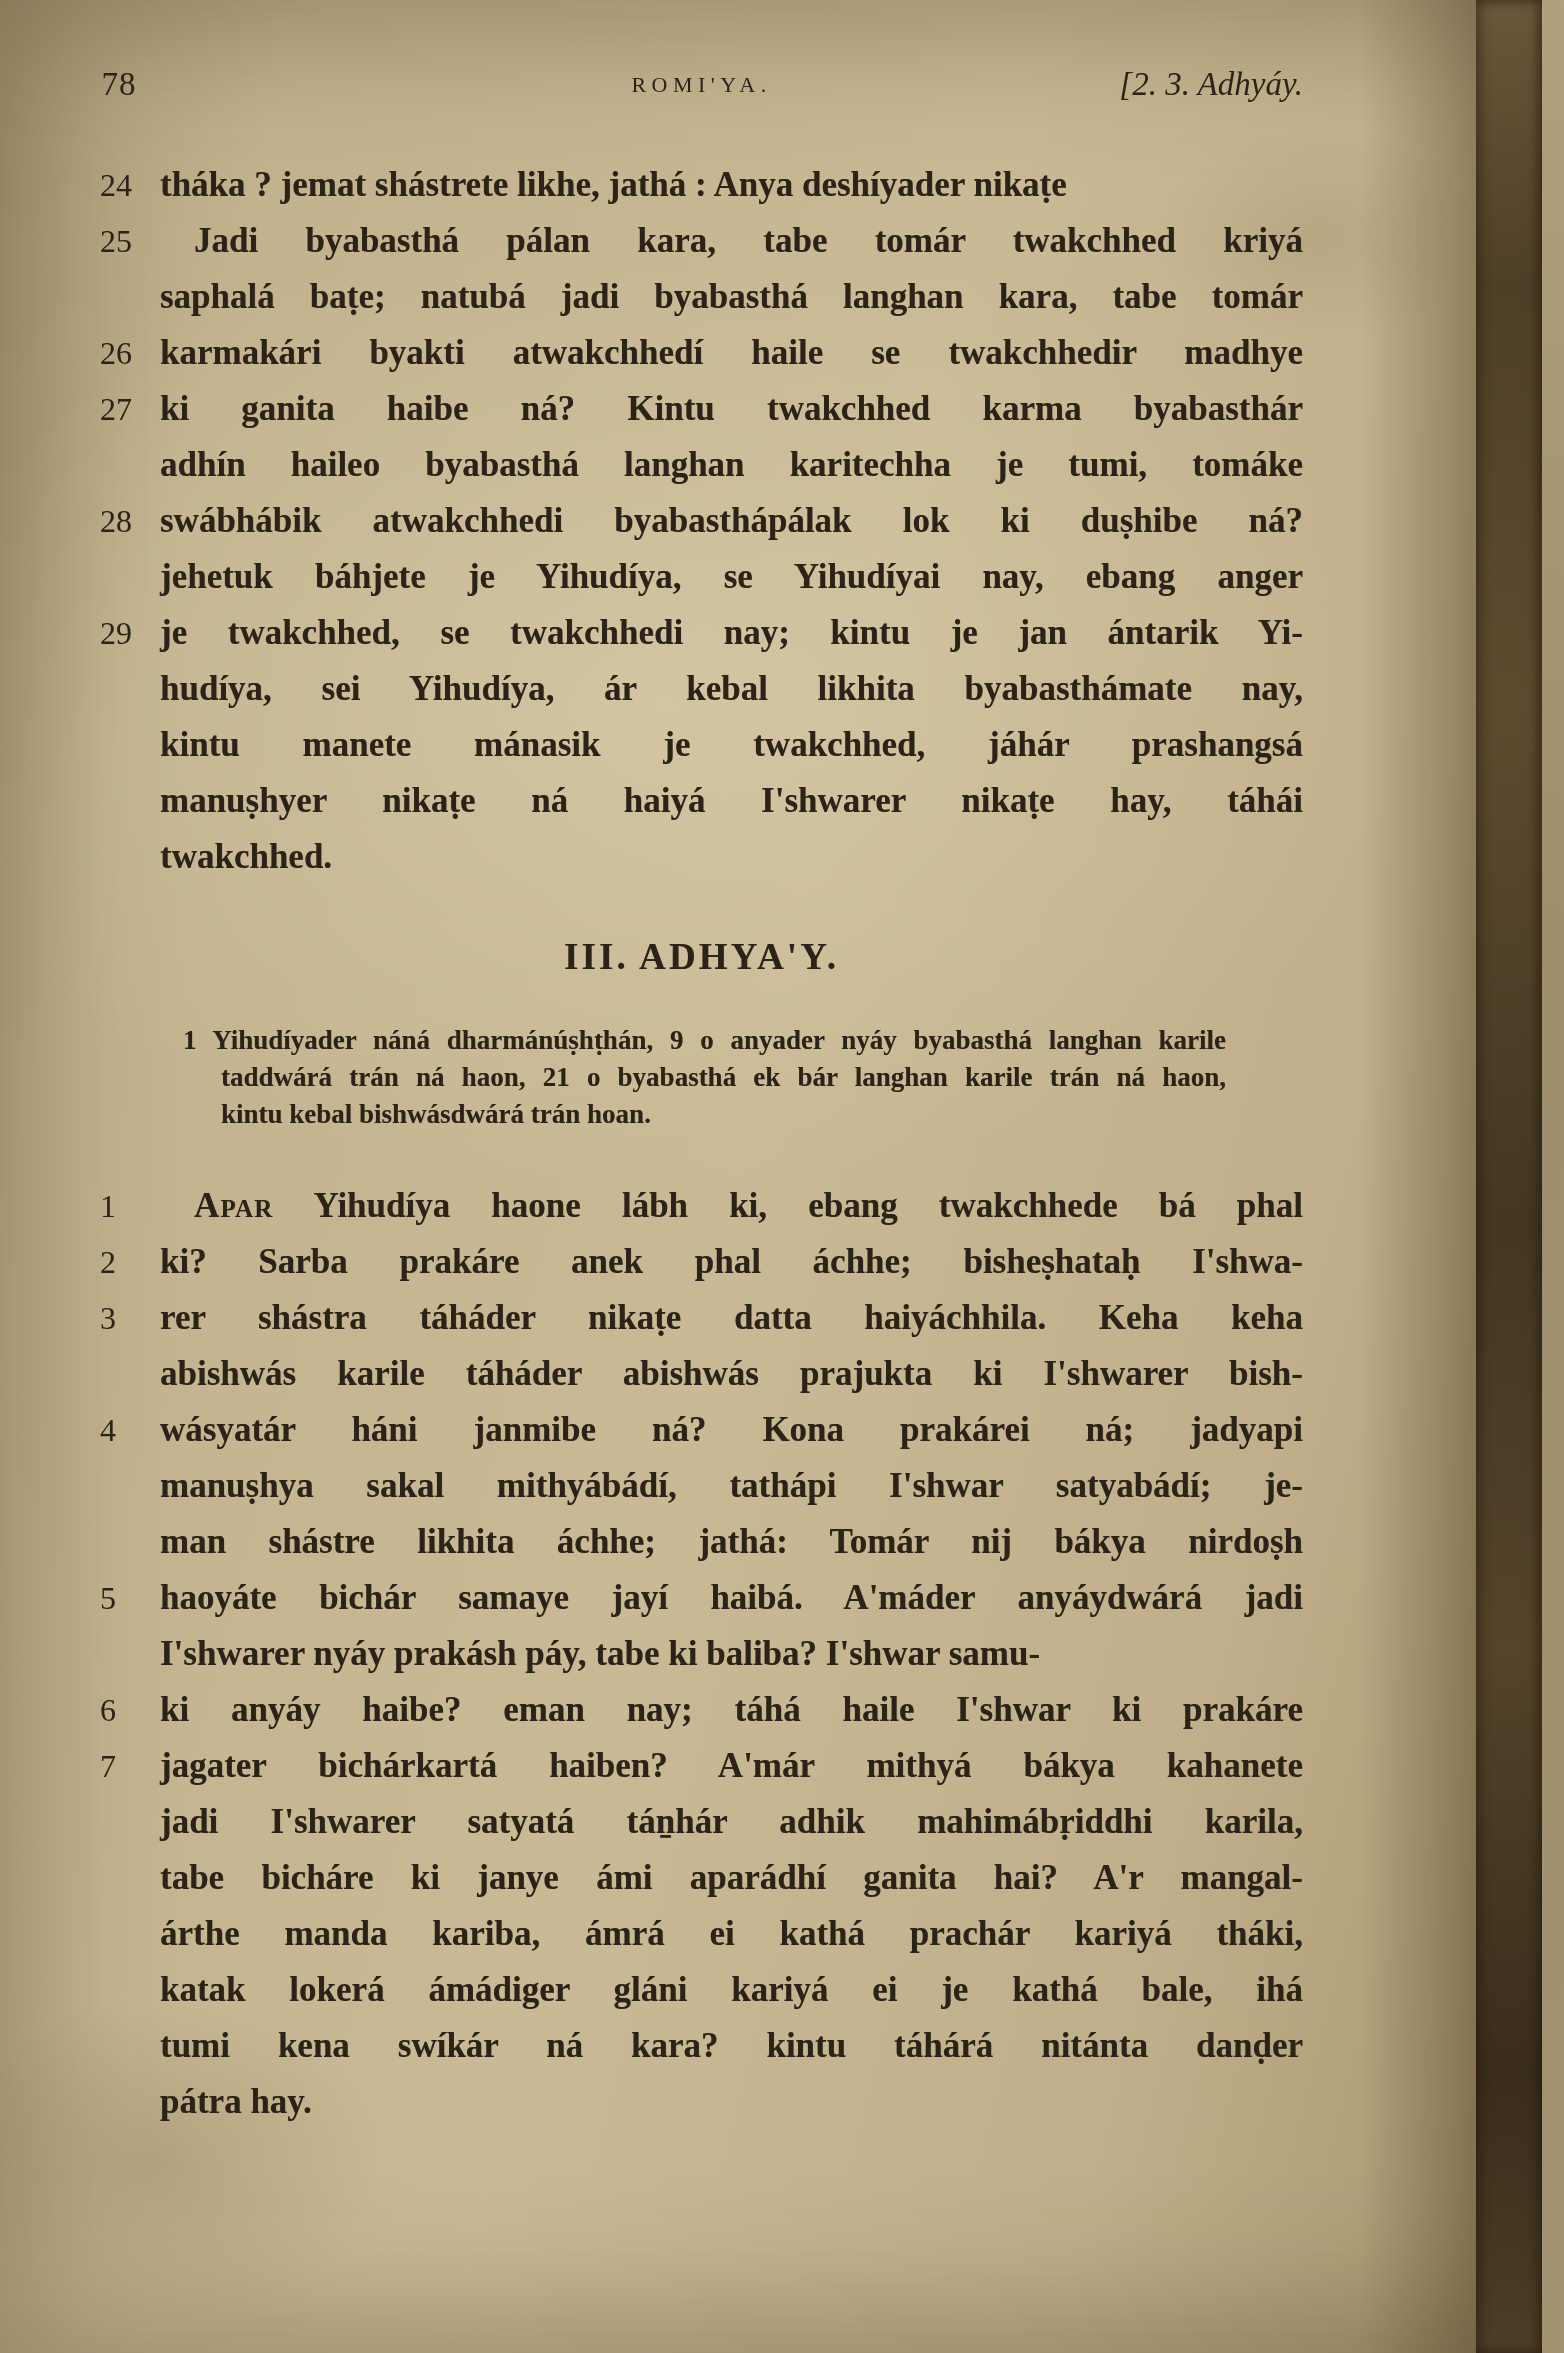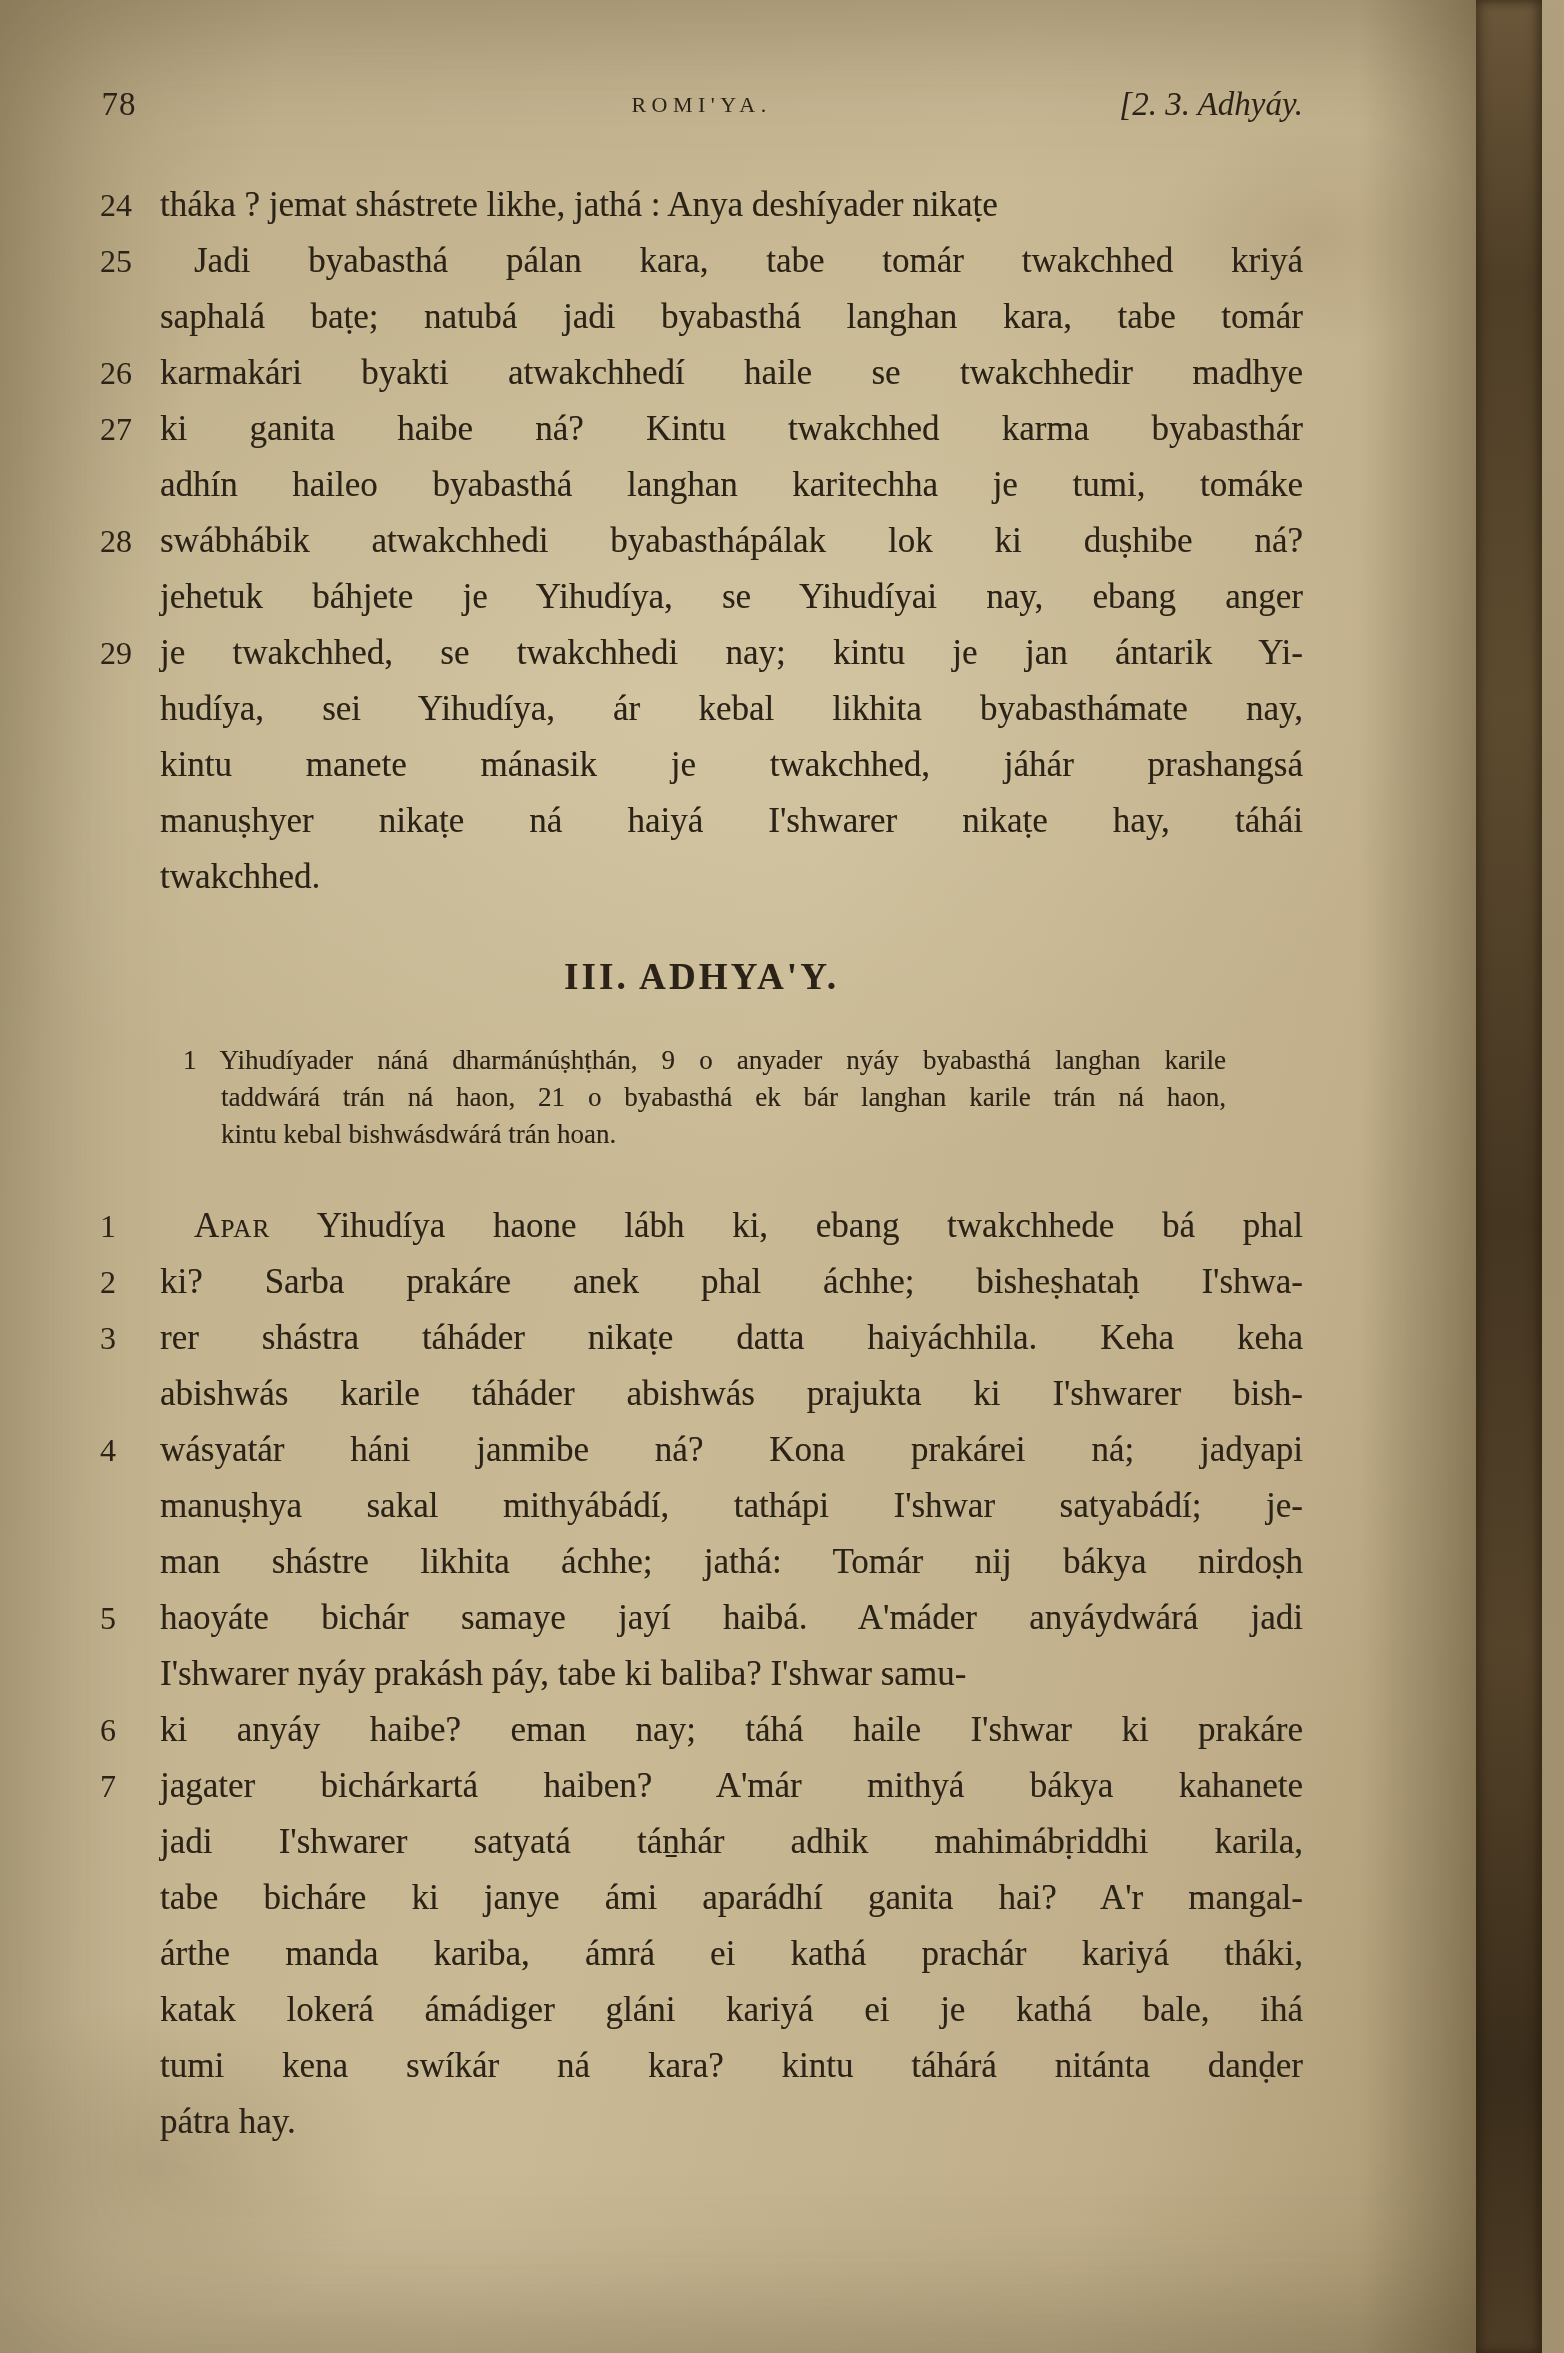--- a/index.html
+++ b/index.html
@@ -28,28 +28,28 @@
       #55432a 70%, #3a2d1b 88%, #4e3d26 100%);
     box-shadow: inset -4.7px 0 11px rgba(30,22,10,0.5), inset 4.7px 0 11px rgba(30,22,10,0.4);
   }
   .edge-outer-right {
     position: absolute; top: 0; bottom: 0; right: 0; width: 23.5px;
     background: linear-gradient(to bottom, #b0a07e, #98876457 40%, #a3926f);
     background-color: #a3926f;
   }
   .content { position: absolute; left: 100px; top: 66px; width: 1203px; }
 
-  .pg-header { position: relative; height: 39px; margin-bottom: 52px; margin-top: 20px; }
+  .pg-header { position: relative; height: 39px; margin-bottom: 52px; }
   .pg-num { position: absolute; left: 1.6px; top: 0; font-size: 33px; letter-spacing: 0.8px; }
   .run-title { position: absolute; left: 50%; transform: translateX(-50%); top: 5.5px; font-size: 22px; letter-spacing: 5.5px; }
   .chap-ref { position: absolute; right: 0; top: 0; font-size: 33px; font-style: italic; }
 
   .verse { position: relative; padding-left: 60px; font-size: 35px; line-height: 56px; }
   .verse-num { position: absolute; left: 0; top: 0; font-size: 32px; line-height: 57px; }
-  .vline { text-align: justify; text-align-last: justify; text-shadow: 0.2px 0.2px 0 rgba(40,30,18,0.35); }
+  .vline { text-align: justify; text-align-last: justify; text-shadow: 0.2px 0.2px 0 rgba(40,30,18,0.35); font-weight: bold; }
   .ragged-last .vline:last-child { text-align-last: left; }
   .indent-first .vline:first-child { text-indent: 34px; }
   .lead { font-variant: small-caps; letter-spacing: 1.2px; }
 
   .chapter-heading {
     margin: 50px 0 44px; text-align: center;
     font-size: 37px; font-weight: bold; letter-spacing: 3.1px;
     text-shadow: 0.2px 0.2px 0 rgba(40,30,18,0.35);
   }
 

